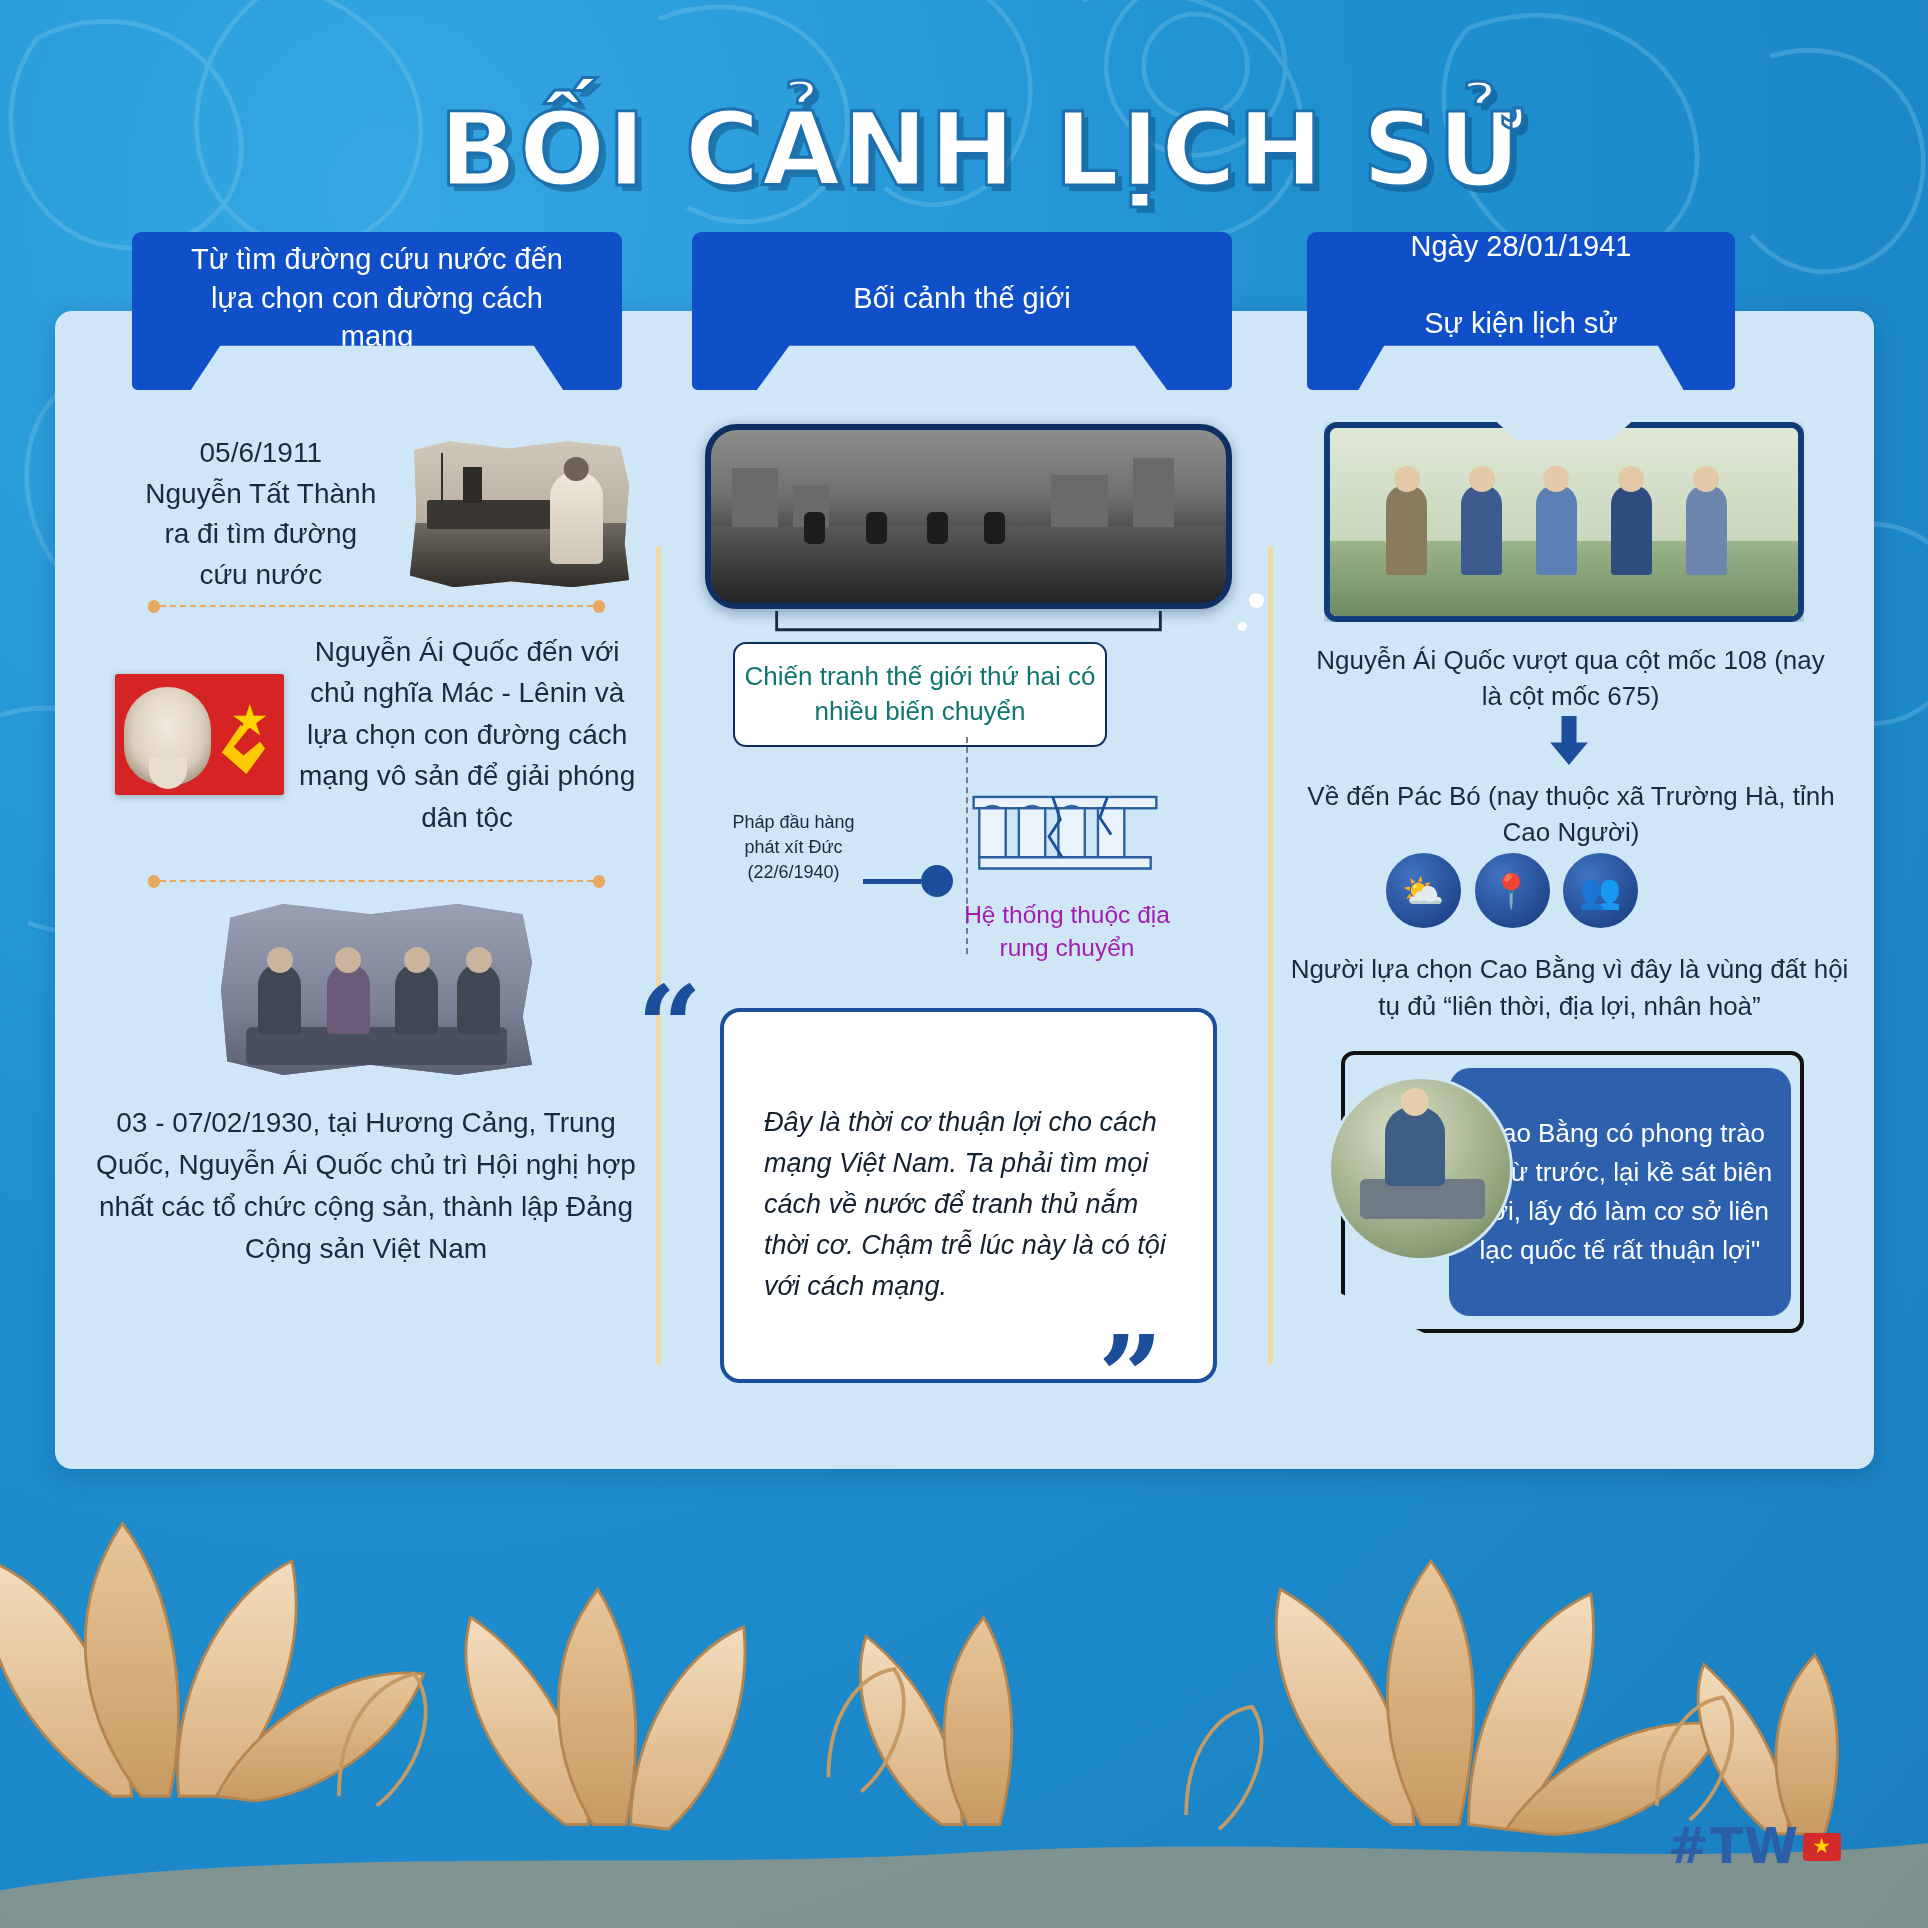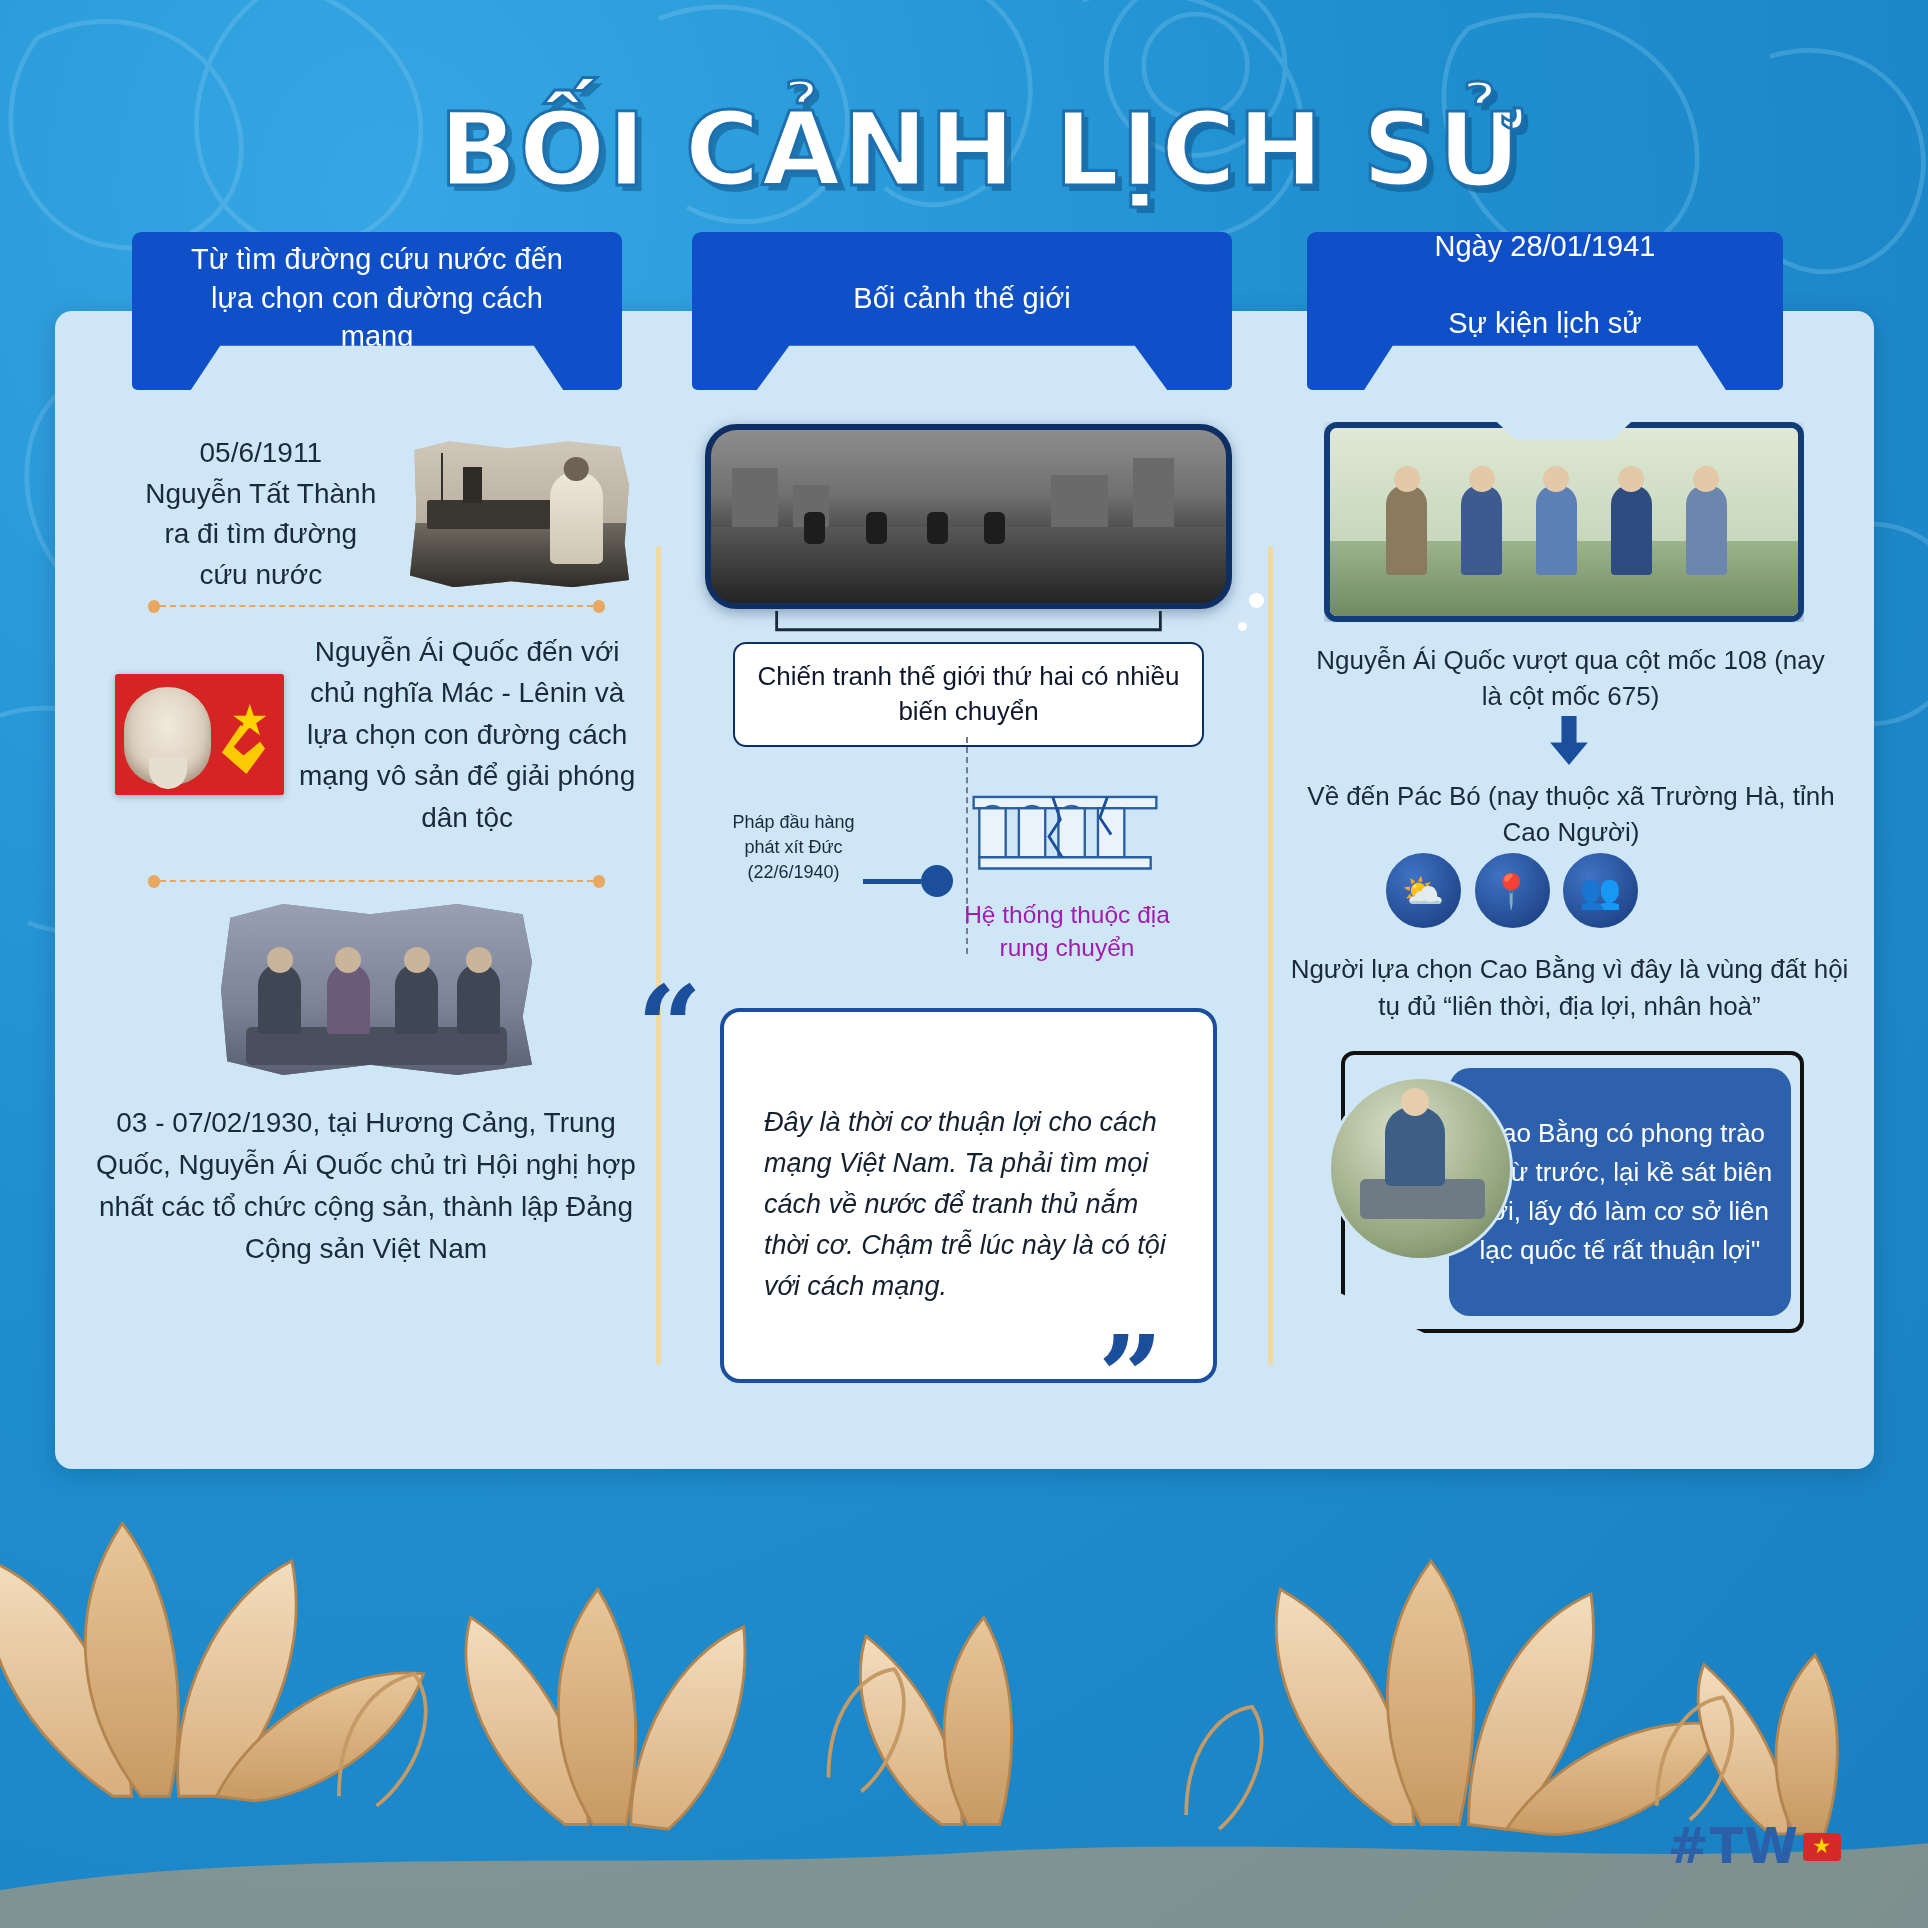--- a/index.html
+++ b/index.html
@@ -70,21 +70,21 @@
     color:#fff;
     display:flex; align-items:center; justify-content:center;
     text-align:center;
     font-size:29px; line-height:1.34;
     padding:0 41px;
     border-radius:9.4px 9.4px 5.6px 5.6px;
     clip-path: polygon(0 0, 100% 0, 100% 100%, 88% 100%, 82% 72%, 18% 72%, 12% 100%, 0 100%);
   }
   .col-head.h1{ left:77px;  width:490px; }
   .col-head.h2{ left:637px; width:540px; }
-  .col-head.h3{ left:1252px;width:476px; }
+  .col-head.h3{ left:1252px;width:428px; }
   .col-head span{ display:block; transform:translateY(-13px); }
 
   
   .c1-block1{
     position:absolute; left:66px; top:122px; width:508px;
     display:flex; align-items:center; gap:9.4px;
   }
   .c1-text1{
     width:282px; text-align:center;
     font-size:28px; line-height:1.45; color:#1b2a3a;
@@ -194,24 +194,24 @@
   .dot-deco{ position:absolute; border-radius:50%; background:#fff; }
   .dot1{ left:1194px; top:282px; width:15px; height:15px; }
   .dot2{ left:1183px; top:311px; width:9.4px; height:9.4px; }
 
   .bracket{
     position:absolute; left:716px; top:298px; width:395px; height:34px;
   }
   .bracket svg{ width:100%; height:100%; }
 
   .callout{
-    position:absolute; left:678px; top:331px; width:471px;
+    position:absolute; left:678px; top:331px; width:374px;
     background:#fff; border:2.8px solid #0f2e63; border-radius:13px;
     padding:15px 7px; text-align:center;
-    font-size:26px; line-height:1.36; color:#0f172a;
+    font-size:26px; line-height:1.36; color:#0f766e;
   }
   .vdash{
     position:absolute; left:911px; top:426px; width:0; height:217px;
     border-left:2.8px dashed #6f7e90;
   }
   .c2-fr{
     position:absolute; left:621px; top:499px; width:235px;
     text-align:center; font-size:18px; line-height:1.4; color:#1b2a3a;
   }
   .c2-node{

